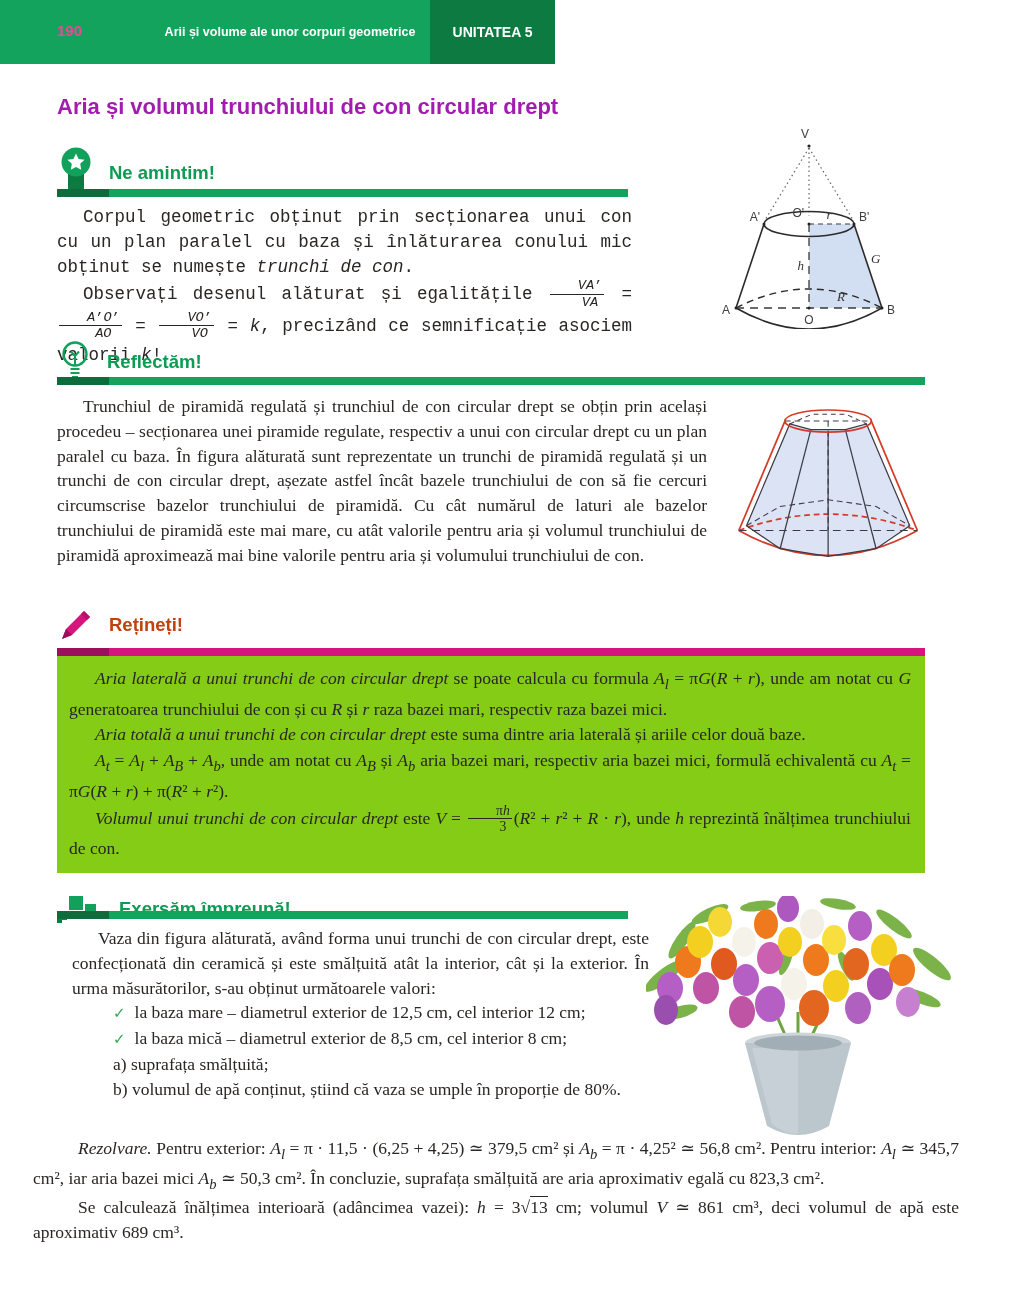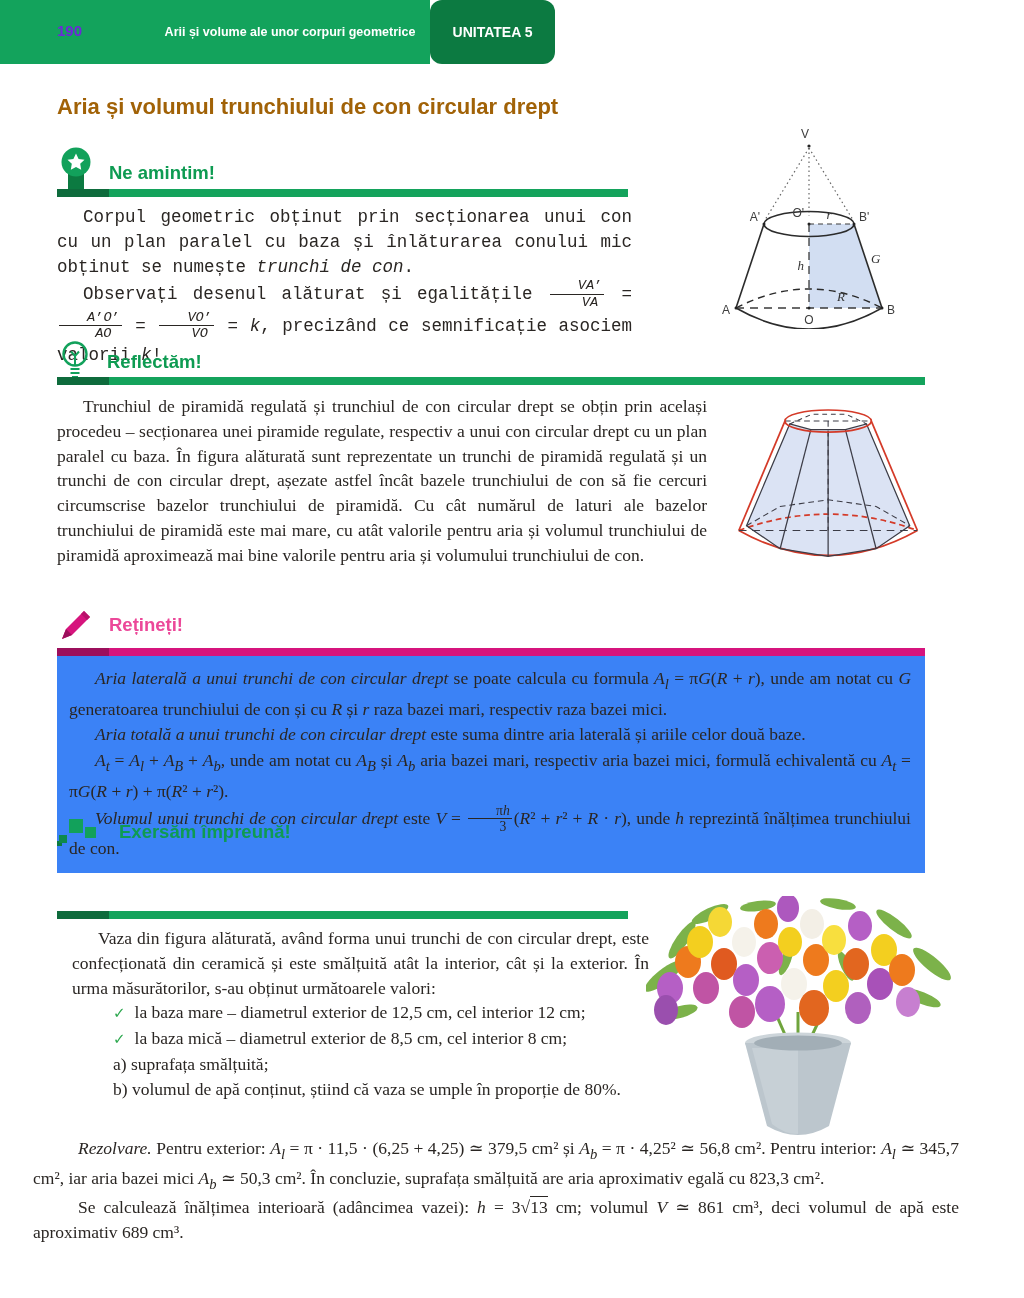--- a/index.html
+++ b/index.html
@@ -2,44 +2,44 @@
 <html lang="ro"><head>
 <meta charset="utf-8">
 <style>
   html,body{margin:0;padding:0;background:#fff;}
   .page{position:relative;width:1024px;height:1298px;background:#ffffff;overflow:hidden;
         font-family:"Liberation Serif","DejaVu Serif",serif;color:#2a2623;}
 
   
   .hdr-light{position:absolute;left:0;top:0;width:430px;height:64px;background:#13a35c;}
   .hdr-dark{position:absolute;left:430px;top:0;width:125px;height:64px;background:#0c7a41;
-            display:flex;align-items:center;justify-content:center;border-radius:12px;}
+            display:flex;align-items:center;justify-content:center;}
   .hdr-dark span{color:#fff;font-family:"Liberation Sans",sans-serif;font-weight:700;font-size:14px;}
-  .pgnum{position:absolute;left:57px;top:22px;color:#6d28d9;font-family:"Liberation Sans",sans-serif;
+  .pgnum{position:absolute;left:57px;top:22px;color:#ec4899;font-family:"Liberation Sans",sans-serif;
          font-weight:700;font-size:15px;}
   .chapter{position:absolute;left:150px;top:25px;width:280px;text-align:center;color:#fff;
            font-family:"Liberation Sans",sans-serif;font-weight:600;font-size:12.5px;}
 
   .title{position:absolute;top:94px;left:57px;margin:0;font-family:"Liberation Sans",sans-serif;
-         font-weight:700;font-size:22px;color:#a16207;}
+         font-weight:700;font-size:22px;color:#a21caf;}
 
   .sec-head{position:absolute;left:57px;display:flex;align-items:center;gap:14px;}
   .sec-title{font-family:"Liberation Sans",sans-serif;font-weight:700;font-size:18.5px;}
-  .green-t{color:#0e9b52;} .pink-t{color:#ec4899;}
+  .green-t{color:#0e9b52;} .pink-t{color:#c2410c;}
 
   .rule{position:absolute;left:57px;height:8px;}
   .rule-green{background:linear-gradient(90deg,#0e6b3c 0 52px,#14a35c 52px);}
   .rule-pink{background:linear-gradient(90deg,#9c0f5c 0 52px,#d6147d 52px);}
 
   .txt{position:absolute;text-align:justify;font-size:17.5px;line-height:24.8px;}
   .txt p{margin:0;}
   .ind{text-indent:26px;}
 
   .note{position:absolute;left:57px;top:656px;width:868px;box-sizing:border-box;
-        background:#3b82f6;padding:10px 14px 12px 12px;text-align:justify;
+        background:#84cc16;padding:10px 14px 12px 12px;text-align:justify;
         font-size:17.5px;line-height:25.4px;}
   .note p{margin:0;}
 
   .frac{display:inline-flex;flex-direction:column;text-align:center;vertical-align:middle;
         font-size:0.78em;line-height:1.12;padding:0 2px;position:relative;top:-1px;}
   .frac .nu{border-bottom:1.3px solid #2a2623;padding:0 2px;}
   .sqrt{white-space:nowrap;}
   .sqrt .rad{border-top:1.3px solid #2a2623;}
 
   .blist{margin:0;padding:0;list-style:none;}
@@ -170,21 +170,21 @@
   <div class="note">
     <p class="ind"><i>Aria laterală a unui trunchi de con circular drept</i> se poate calcula cu formula <i>A<sub>l</sub></i> = π<i>G</i>(<i>R</i> + <i>r</i>), unde am notat cu <i>G</i> generatoarea trunchiului de con și cu <i>R</i> și <i>r</i> raza bazei mari, respectiv raza bazei mici.</p>
     <p class="ind"><i>Aria totală a unui trunchi de con circular drept</i> este suma dintre aria laterală și ariile celor două baze.</p>
     <p class="ind"><i>A<sub>t</sub></i> = <i>A<sub>l</sub></i> + <i>A<sub>B</sub></i> + <i>A<sub>b</sub></i>, unde am notat cu <i>A<sub>B</sub></i> și <i>A<sub>b</sub></i> aria bazei mari, respectiv aria bazei mici, formulă echivalentă cu <i>A<sub>t</sub></i> = π<i>G</i>(<i>R</i> + <i>r</i>) + π(<i>R</i>² + <i>r</i>²).</p>
     <p class="ind"><i>Volumul unui trunchi de con circular drept</i> este <i>V</i> = <span class="frac">
           <span class="nu">π<i>h</i></span>
           <span class="de">3</span>
         </span>(<i>R</i>² + <i>r</i>² + <i>R</i> · <i>r</i>), unde <i>h</i> reprezintă înălțimea trunchiului de con.</p>
   </div>
 
-  <div class="sec-head" style="top:816px;gap:20px;">
+  <div class="sec-head" style="top:893px;gap:20px;">
     <svg width="42" height="32" viewBox="0 0 42 32">
       <rect x="0" y="25" width="5" height="5" fill="#0c7a41"></rect>
       <rect x="2" y="19" width="8" height="8" fill="#0e8a4c"></rect>
       <rect x="12" y="3" width="14" height="14" fill="#12a15b"></rect>
       <rect x="28" y="11" width="11" height="11" fill="#12a15b"></rect>
     </svg>
     <span class="sec-title green-t">Exersăm împreună!</span>
   </div>
   <div class="rule rule-green" style="top:911px;width:571px;"></div>
 

